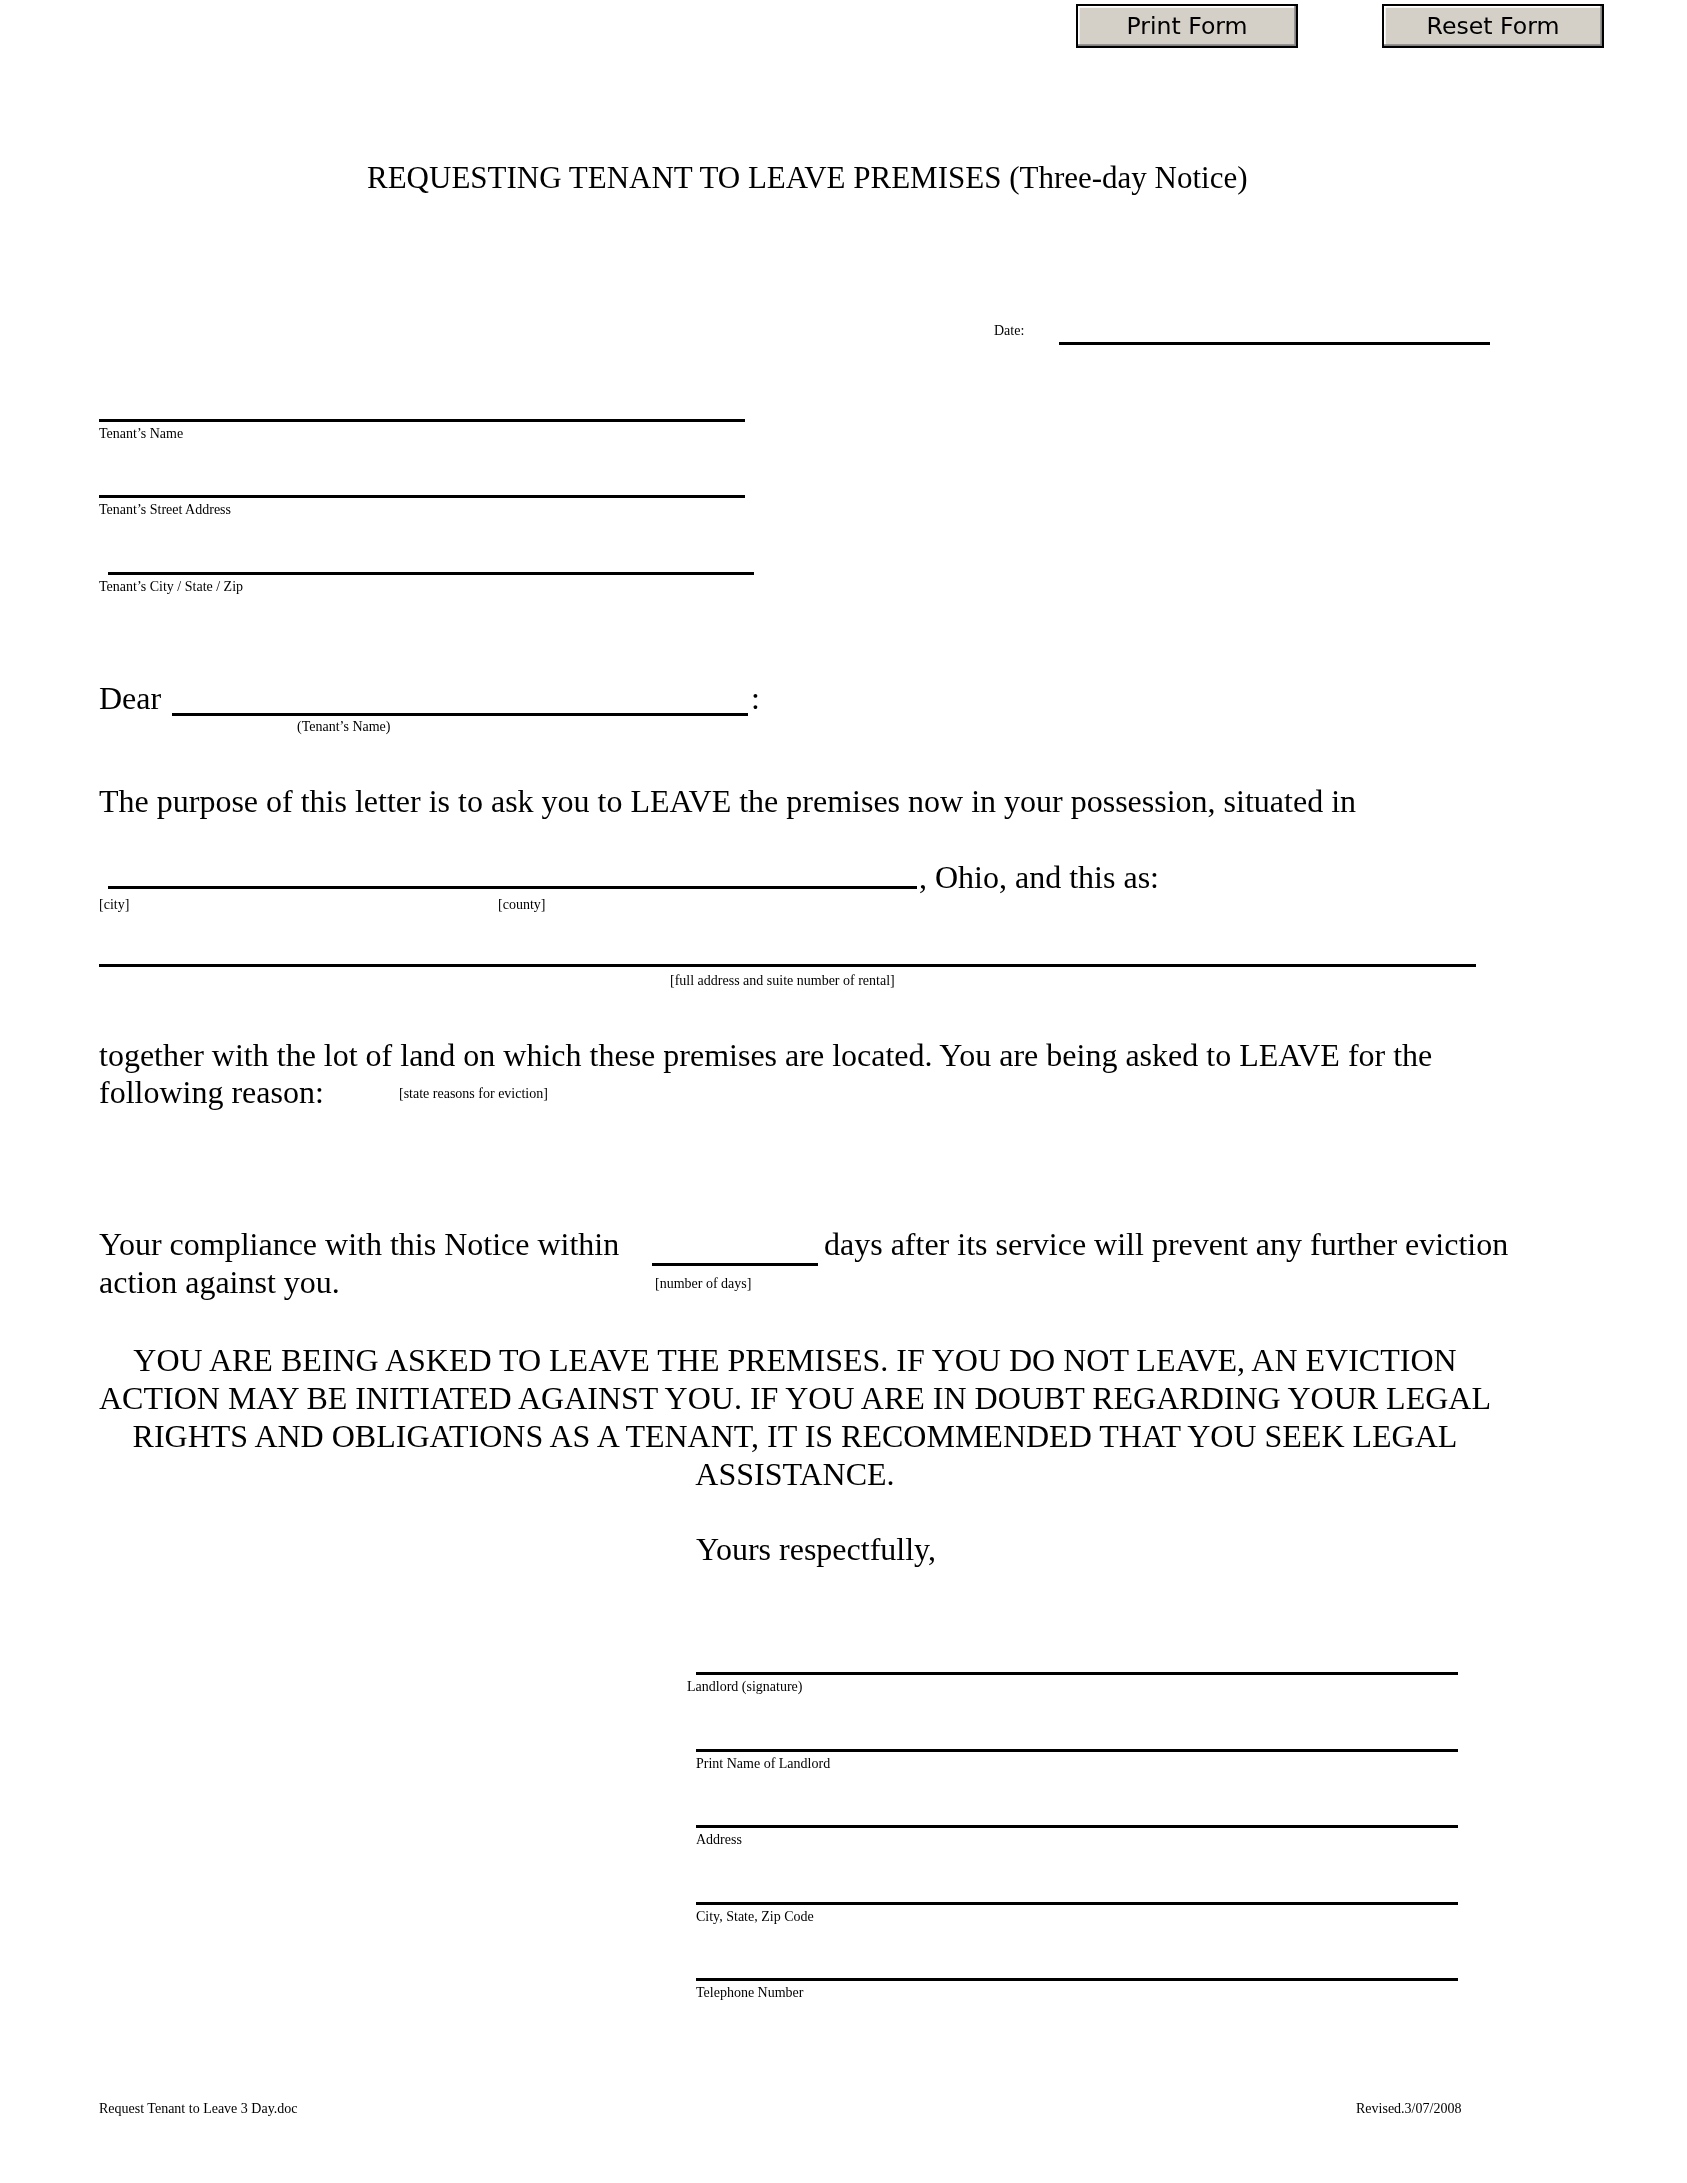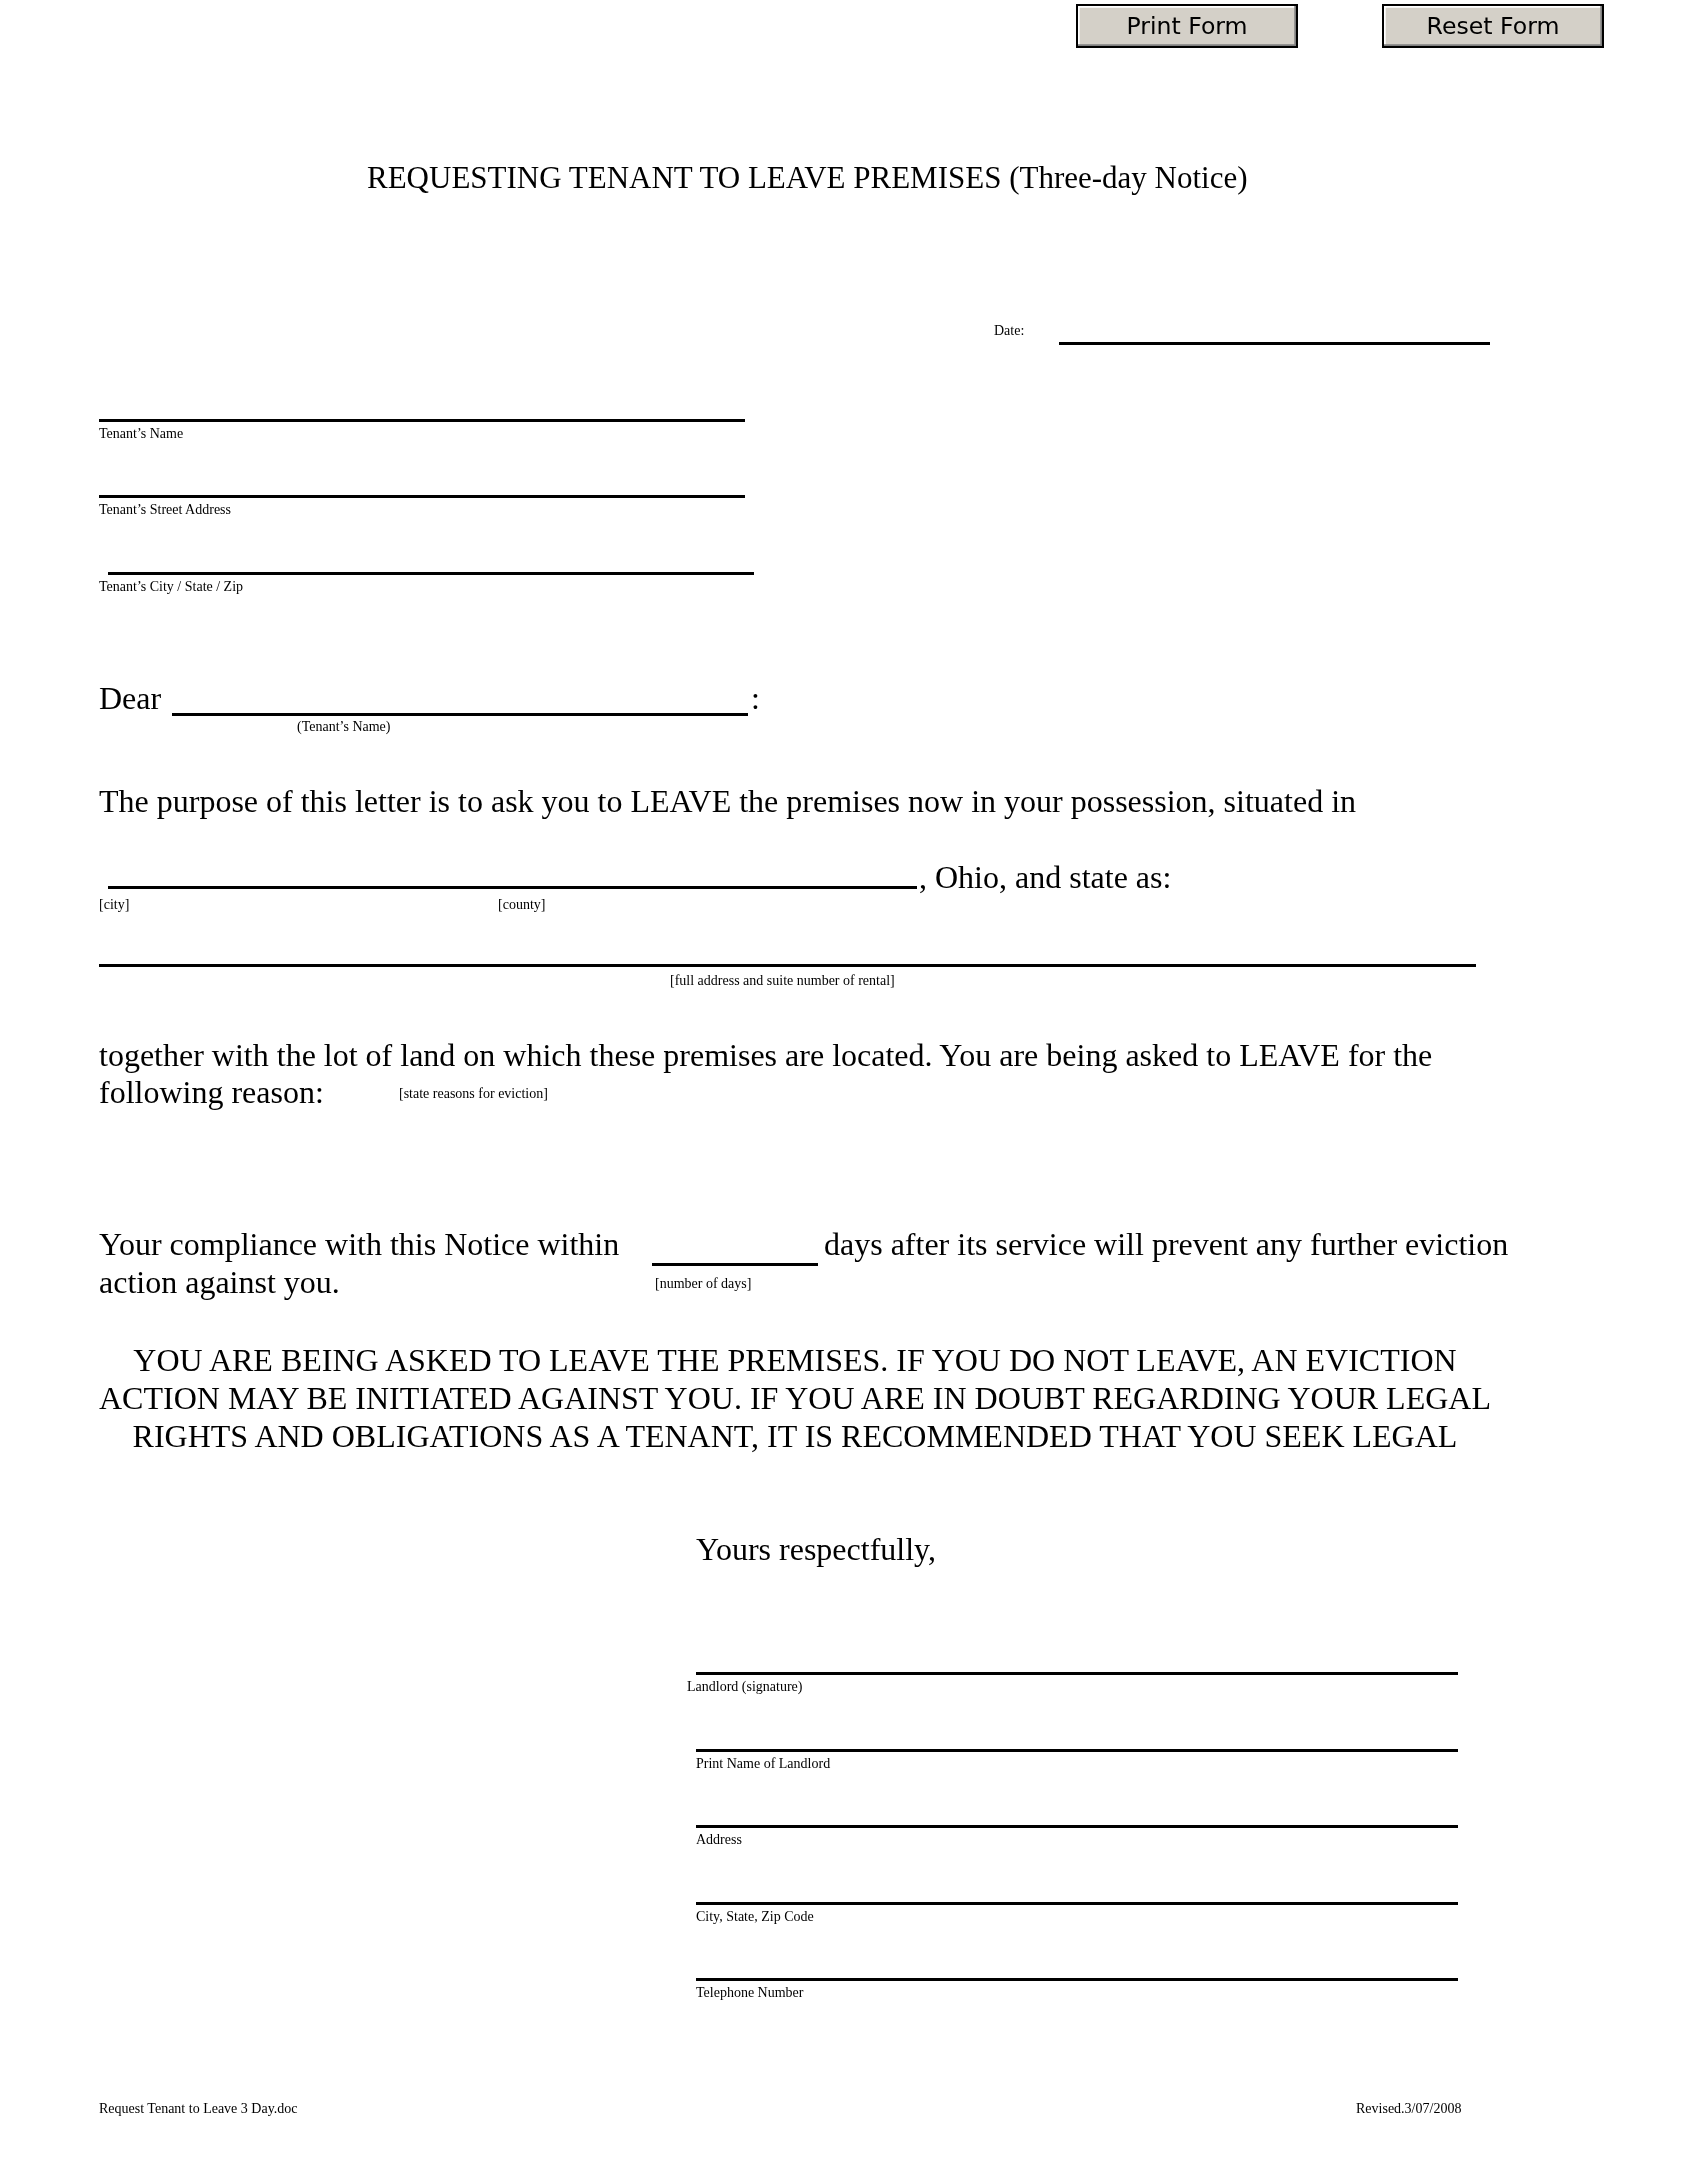--- a/index.html
+++ b/index.html
@@ -47,21 +47,21 @@
 <div class="abs body" style="left:99px; top:680px;">Dear</div>
 <input class="field" style="left: 172px; top: 683px; width: 576px;" value="">
 <div class="line" style="left:172px; top:713px; width:576px;"></div>
 <div class="abs body" style="left:751px; top:680px;">:</div>
 <div class="abs small" style="left:297px; top:719px;text-align:center;">(Tenant’s Name)</div>
 
 <div class="abs body" style="left:99px; top:783px;">The purpose of this letter is to ask you to LEAVE the premises now in your possession, situated in</div>
 
 <input class="field" style="left: 108px; top: 856px; width: 809px;" value="">
 <div class="line" style="left:108px; top:886px; width:809px;"></div>
-<div class="abs body" style="left:919px; top:859px;">, Ohio, and state as:</div>
+<div class="abs body" style="left:919px; top:859px;">, Ohio, and this as:</div>
 <div class="abs small" style="left:99px; top:897px;">[city]</div>
 <div class="abs small" style="left:498px; top:897px;">[county]</div>
 
 <input class="field" style="left: 99px; top: 935px; width: 1377px;" value="">
 <div class="line" style="left:99px; top:964px; width:1377px;"></div>
 <div class="abs small" style="left:670px; top:973px;">[full address and suite number of rental]</div>
 
 <div class="abs body" style="left:99px; top:1037px;">together with the lot of land on which these premises are located.  You are being asked to LEAVE for the</div>
 <div class="abs body" style="left:99px; top:1074px;">following reason:</div>
 <div class="abs small" style="left:399px; top:1086px;">[state reasons for eviction]</div>
@@ -70,20 +70,21 @@
 <input class="field" style="left: 652px; top: 1233px; width: 166px;" value="">
 <div class="line" style="left:652px; top:1263px; width:166px;"></div>
 <div class="abs body" style="left:824px; top:1226px;">days after its service will prevent any further eviction</div>
 <div class="abs body" style="left:99px; top:1264px;"> action against you.</div>
 <div class="abs small" style="left:655px; top:1276px;">[number of days]</div>
 
 <div class="para" style="left:99px; top:1341px;text-align:center;">
   <div>YOU ARE BEING ASKED TO LEAVE THE PREMISES.  IF YOU DO NOT LEAVE, AN EVICTION</div>
   <div>ACTION MAY BE INITIATED AGAINST YOU.  IF YOU ARE IN DOUBT REGARDING YOUR LEGAL</div>
   <div>RIGHTS AND OBLIGATIONS AS A TENANT, IT IS RECOMMENDED THAT YOU SEEK LEGAL</div>
+  <div>ASSISTANCE.</div>
 </div>
 
 <div class="abs body" style="left:696px; top:1531px;">Yours respectfully,</div>
 
 <input class="field" style="left: 696px; top: 1642px; width: 762px;" value="">
 <div class="line" style="left:696px; top:1672px; width:762px;"></div>
 <div class="abs small" style="left:687px; top:1679px;">Landlord   (signature)</div>
 
 <input class="field" style="left: 696px; top: 1719px; width: 762px;" value="">
 <div class="line" style="left:696px; top:1749px; width:762px;"></div>

